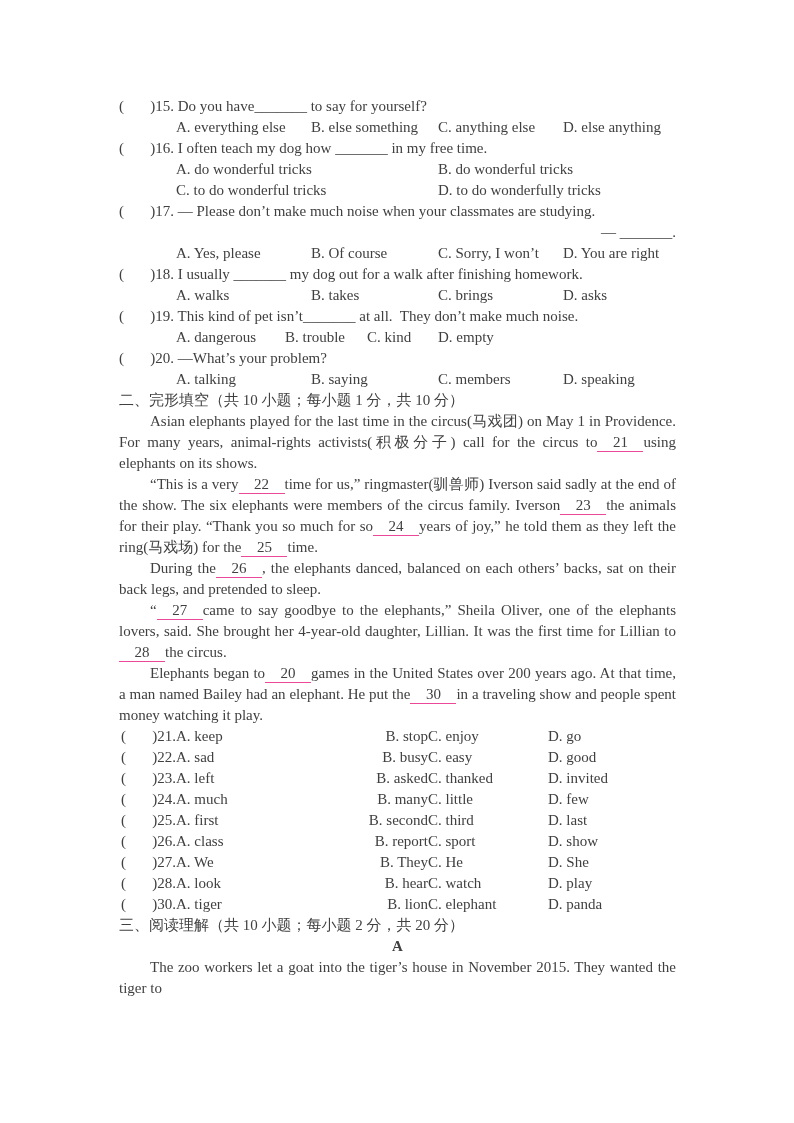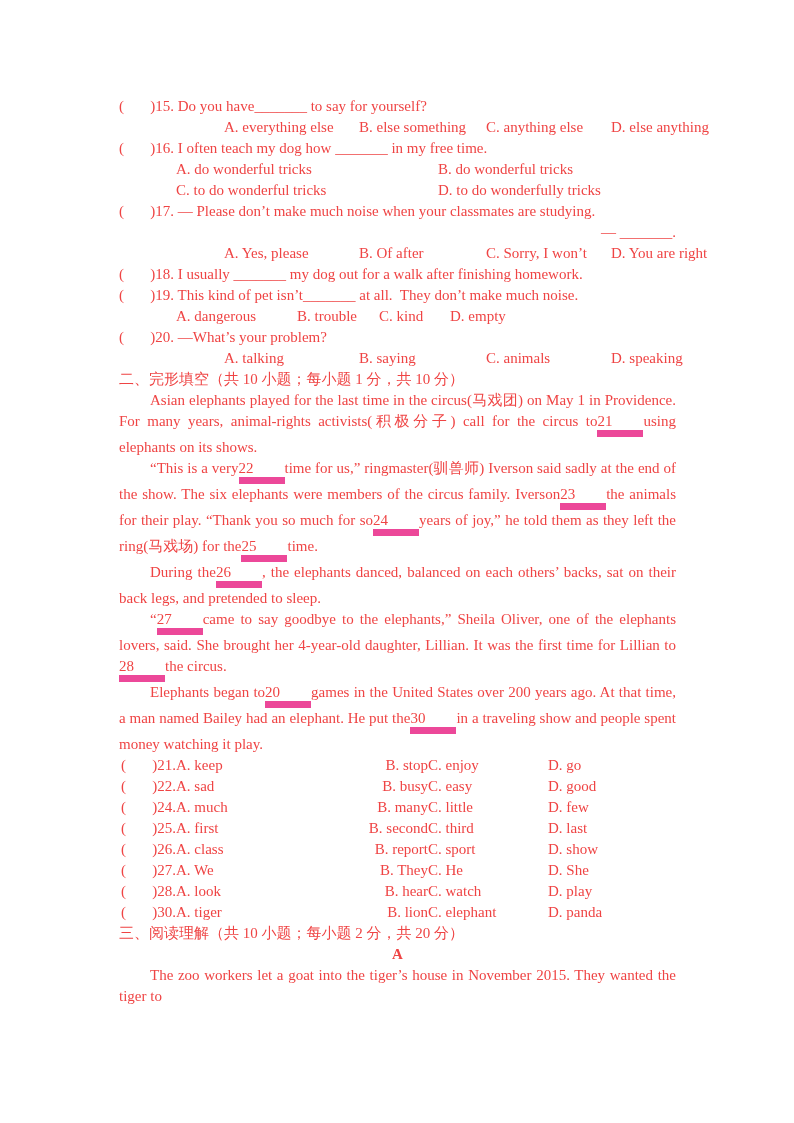--- a/index.html
+++ b/index.html
@@ -5,48 +5,49 @@
   * { margin: 0; padding: 0; box-sizing: border-box; }
   html, body { background: #ffffff; }
   .page {
     position: relative;
     width: 794px;
     height: 1071px;
     background: #ffffff;
     font-family: "Liberation Serif", "DejaVu Serif", serif;
     font-size: 15px;
     line-height: 21px;
-    color: #ef4444;
+    color: #404040;
     overflow: hidden;
   }
   .content {
     position: absolute;
     left: 119px;
     top: 96px;
     width: 557px;
   }
   .line { min-height: 21px; }
   .pre { white-space: pre-wrap; }
   .opt-row { display: flex; padding-left: 57px; }
   .opt-row span { white-space: pre; flex-shrink: 0; }
-  .opt-row.std .c1 { width: 135px; margin-left: 48px; }
+  .opt-row.std .c1 { width: 135px; }
   .opt-row.std .c2 { width: 127px; }
   .opt-row.std .c3 { width: 125px; }
   .opt-row.narrow .c1 { width: 109px; }
-  .opt-row.narrow .c2 { width: 82px; margin-left: 12px; }
+  .opt-row.narrow .c2 { width: 82px; }
   .opt-row.narrow .c3 { width: 71px; }
   .opt-row.two .cw { width: 262px; }
   .reply { padding-left: 57px; white-space: pre-wrap; text-align: right; }
   .reply.deep { padding-left: 67px; }
   .sec-title { white-space: pre-wrap; }
   .para { text-align: justify; text-indent: 31px; }
   .blank {
     display: inline-block;
     min-width: 46px;
-    border-bottom: 7px solid #ec4899;
+    border-bottom: 1px solid #ec4899;
+    text-align: center;
     text-indent: 0;
     line-height: 18px;
   }
   .cloze-row { display: flex; }
   .cloze-row span { white-space: pre; flex-shrink: 0; }
   .cloze-row .num { width: 57px; text-align: right; }
   .cloze-row .ca { width: 129px; }
   .cloze-row .cb { width: 123px; text-align: right; }
   .cloze-row .cc { width: 120px; }
   .passage-label { text-align: center; font-weight: bold; }
@@ -74,40 +75,46 @@
       </div>
       <div class="line opt-row two">
         <span class="cw">C. to do wonderful tricks</span>
         <span>D. to do wonderfully tricks</span>
       </div>
 
       <div class="line pre">(       )17. — Please don’t make much noise when your classmates are studying.</div>
       <div class="line reply">— _______.</div>
       <div class="line opt-row std">
         <span class="c1">A. Yes, please</span>
-        <span class="c2">B. Of after</span>
+        <span class="c2">B. Of course</span>
         <span class="c3">C. Sorry, I won’t</span>
         <span class="c4">D. You are right</span>
       </div>
 
       <div class="line pre">(       )18. I usually _______ my dog out for a walk after finishing homework.</div>
+      <div class="line opt-row std">
+        <span class="c1">A. walks</span>
+        <span class="c2">B. takes</span>
+        <span class="c3">C. brings</span>
+        <span class="c4">D. asks</span>
+      </div>
 
       <div class="line pre">(       )19. This kind of pet isn’t_______ at all.  They don’t make much noise.</div>
       <div class="line opt-row narrow">
         <span class="c1">A. dangerous</span>
         <span class="c2">B. trouble</span>
         <span class="c3">C. kind</span>
         <span class="c4">D. empty</span>
       </div>
 
       <div class="line pre">(       )20. —What’s your problem?</div>
       <div class="line opt-row std">
         <span class="c1">A. talking</span>
         <span class="c2">B. saying</span>
-        <span class="c3">C. animals</span>
+        <span class="c3">C. members</span>
         <span class="c4">D. speaking</span>
       </div>
 
     </section>
 
     <section>
       <div class="line sec-title">二、完形填空（共 10 小题；每小题 1 分，共 10 分）</div>
 
       <p class="para"><span>Asian elephants played for the last time in the circus(马戏团) on May 1 in Providence. For many years, animal-rights activists(积极分子) call for the circus to</span><span class="blank">21</span><span>using elephants on its shows.</span></p>
       <p class="para"><span>“This is a very</span><span class="blank">22</span><span>time for us,” ringmaster(驯兽师) Iverson said sadly at the end of the show. The six elephants were members of the circus family. Iverson</span><span class="blank">23</span><span>the animals for their play. “Thank you so much for so</span><span class="blank">24</span><span>years of joy,” he told them as they left the ring(马戏场) for the</span><span class="blank">25</span><span>time.</span></p>
@@ -121,20 +128,27 @@
         <span class="cb">B. stop</span>
         <span class="cc">C. enjoy</span>
         <span class="cd">D. go</span>
       </div>
       <div class="line cloze-row">
         <span class="num">(       )22.</span>
         <span class="ca">A. sad</span>
         <span class="cb">B. busy</span>
         <span class="cc">C. easy</span>
         <span class="cd">D. good</span>
+      </div>
+      <div class="line cloze-row">
+        <span class="num">(       )23.</span>
+        <span class="ca">A. left</span>
+        <span class="cb">B. asked</span>
+        <span class="cc">C. thanked</span>
+        <span class="cd">D. invited</span>
       </div>
       <div class="line cloze-row">
         <span class="num">(       )24.</span>
         <span class="ca">A. much</span>
         <span class="cb">B. many</span>
         <span class="cc">C. little</span>
         <span class="cd">D. few</span>
       </div>
       <div class="line cloze-row">
         <span class="num">(       )25.</span>

